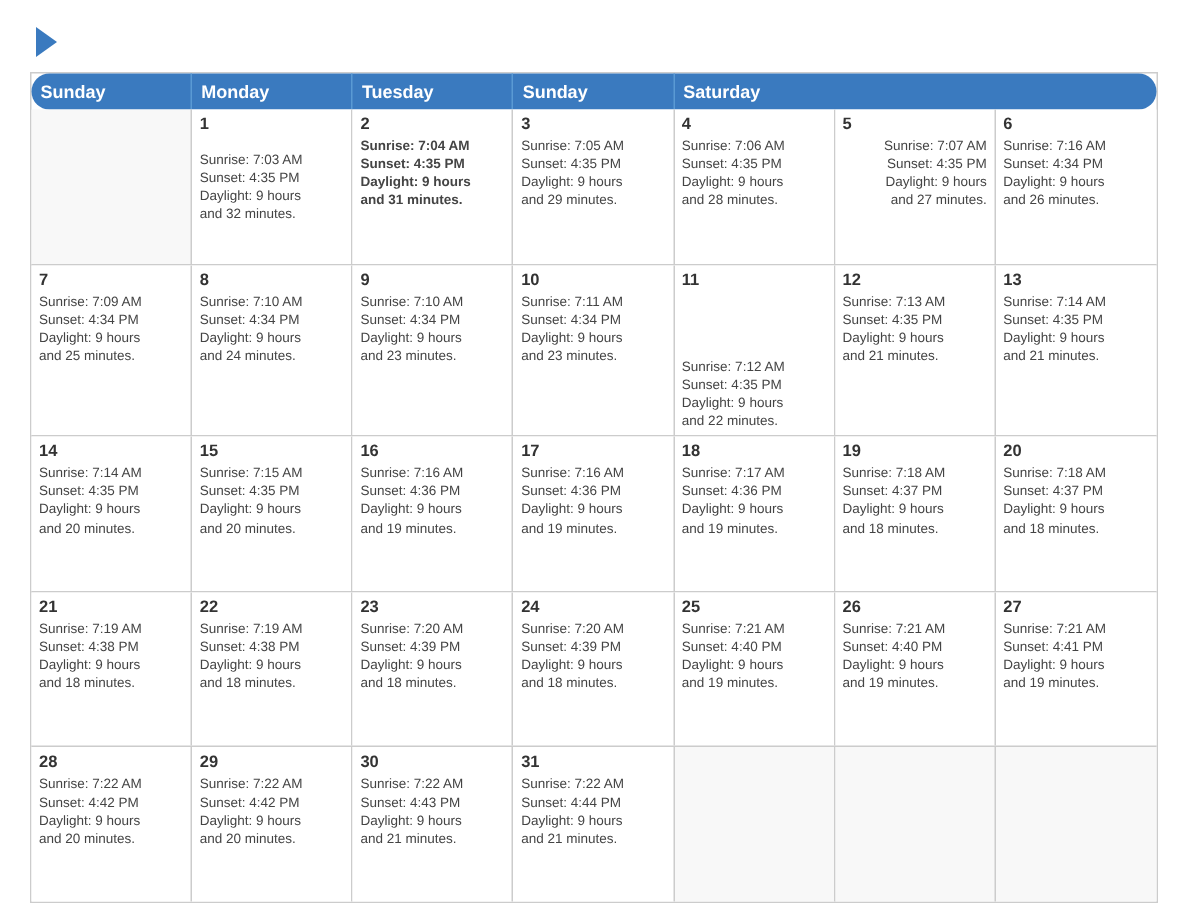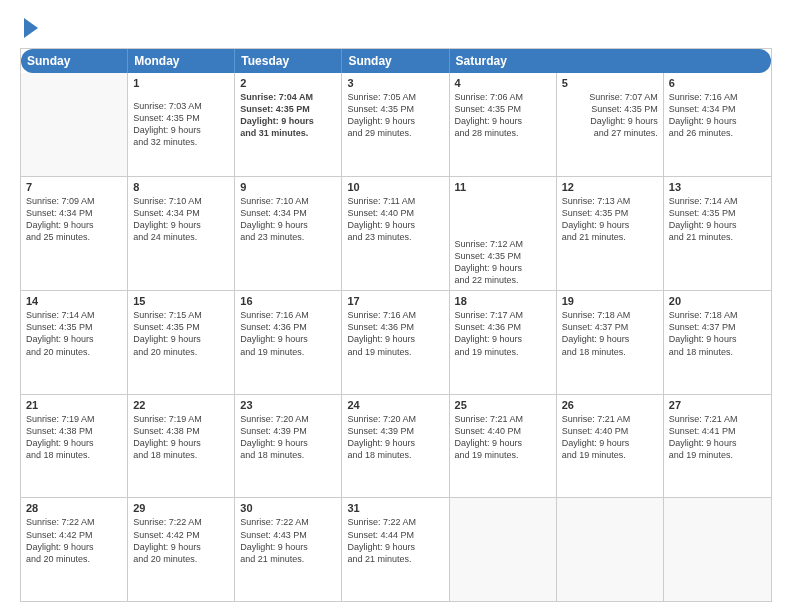--- a/index.html
+++ b/index.html
@@ -202,21 +202,21 @@
           <div class="cal-cell">
             <div class="day-num">9</div>
             <div class="cell-text" style="white-space: pre-line;">Sunrise: 7:10 AM
 Sunset: 4:34 PM
 Daylight: 9 hours
 and 23 minutes.</div>
           </div>
           <div class="cal-cell">
             <div class="day-num">10</div>
             <div class="cell-text" style="white-space: pre-line;">Sunrise: 7:11 AM
-Sunset: 4:40 PM
+Sunset: 4:34 PM
 Daylight: 9 hours
 and 23 minutes.</div>
           </div>
           <div class="cal-cell">
             <div class="day-num">11</div>
             <div class="cell-text" style="white-space: pre-line; margin-top: 45px;">Sunrise: 7:12 AM
 Sunset: 4:35 PM
 Daylight: 9 hours
 and 22 minutes.</div>
           </div>

